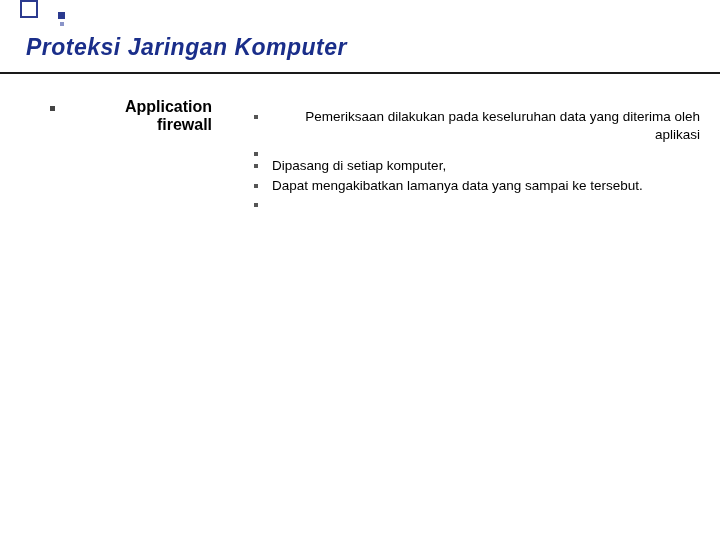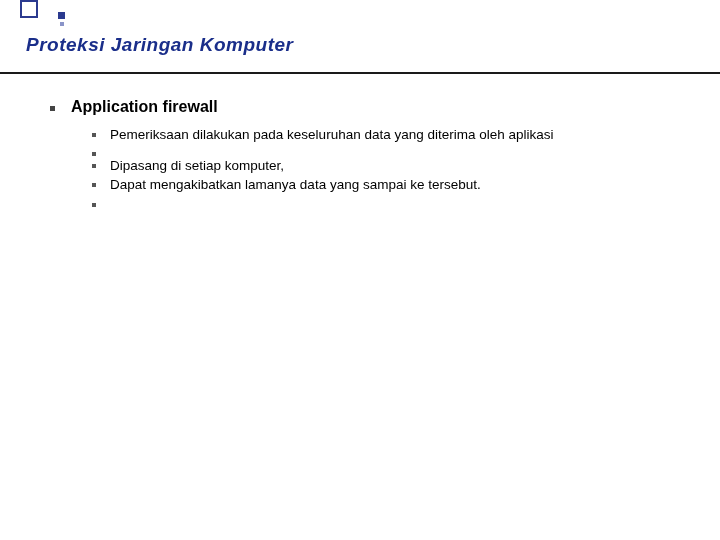--- a/index.html
+++ b/index.html
@@ -37,21 +37,21 @@
     width: 4px;
     height: 4px;
     background: #8a94c8;
     top: 22px;
     left: 40px;
   }
   .title {
     position: absolute;
     top: 34px;
     left: 26px;
-    font-size: 19px;
+    font-size: 23px;
     font-weight: bold;
     color: #1a2e8a;
     font-style: italic;
     letter-spacing: 0.5px;
   }
   .underline {
     position: absolute;
     top: 72px;
     left: 0;
     width: 720px;
@@ -59,21 +59,22 @@
     background: #1a1a1a;
   }
   .content {
     position: absolute;
     top: 98px;
     left: 50px;
     right: 20px;
   }
   .level1 {
     display: flex;
-    flex-direction: column;
+    flex-direction: row;
+    text-align: right;
   }
   .level1-row {
     display: flex;
     align-items: flex-start;
     gap: 16px;
   }
   .bullet1 {
     width: 5px;
     height: 5px;
     background: #444;

